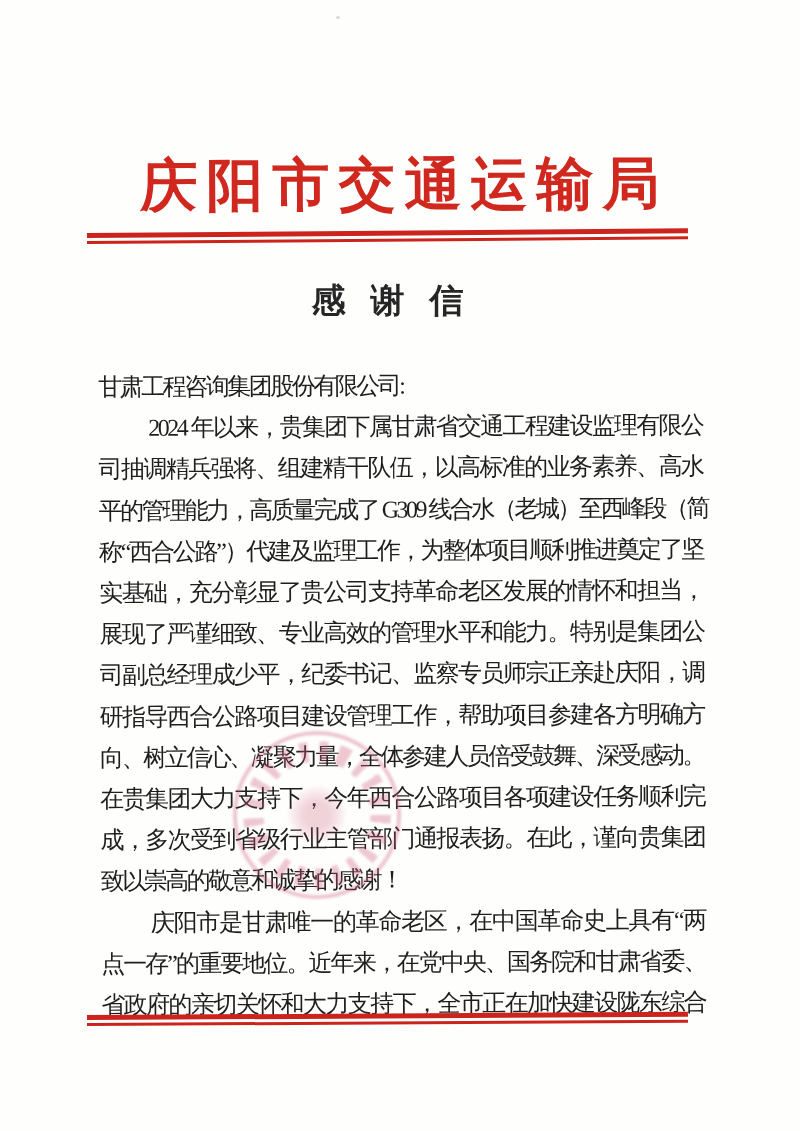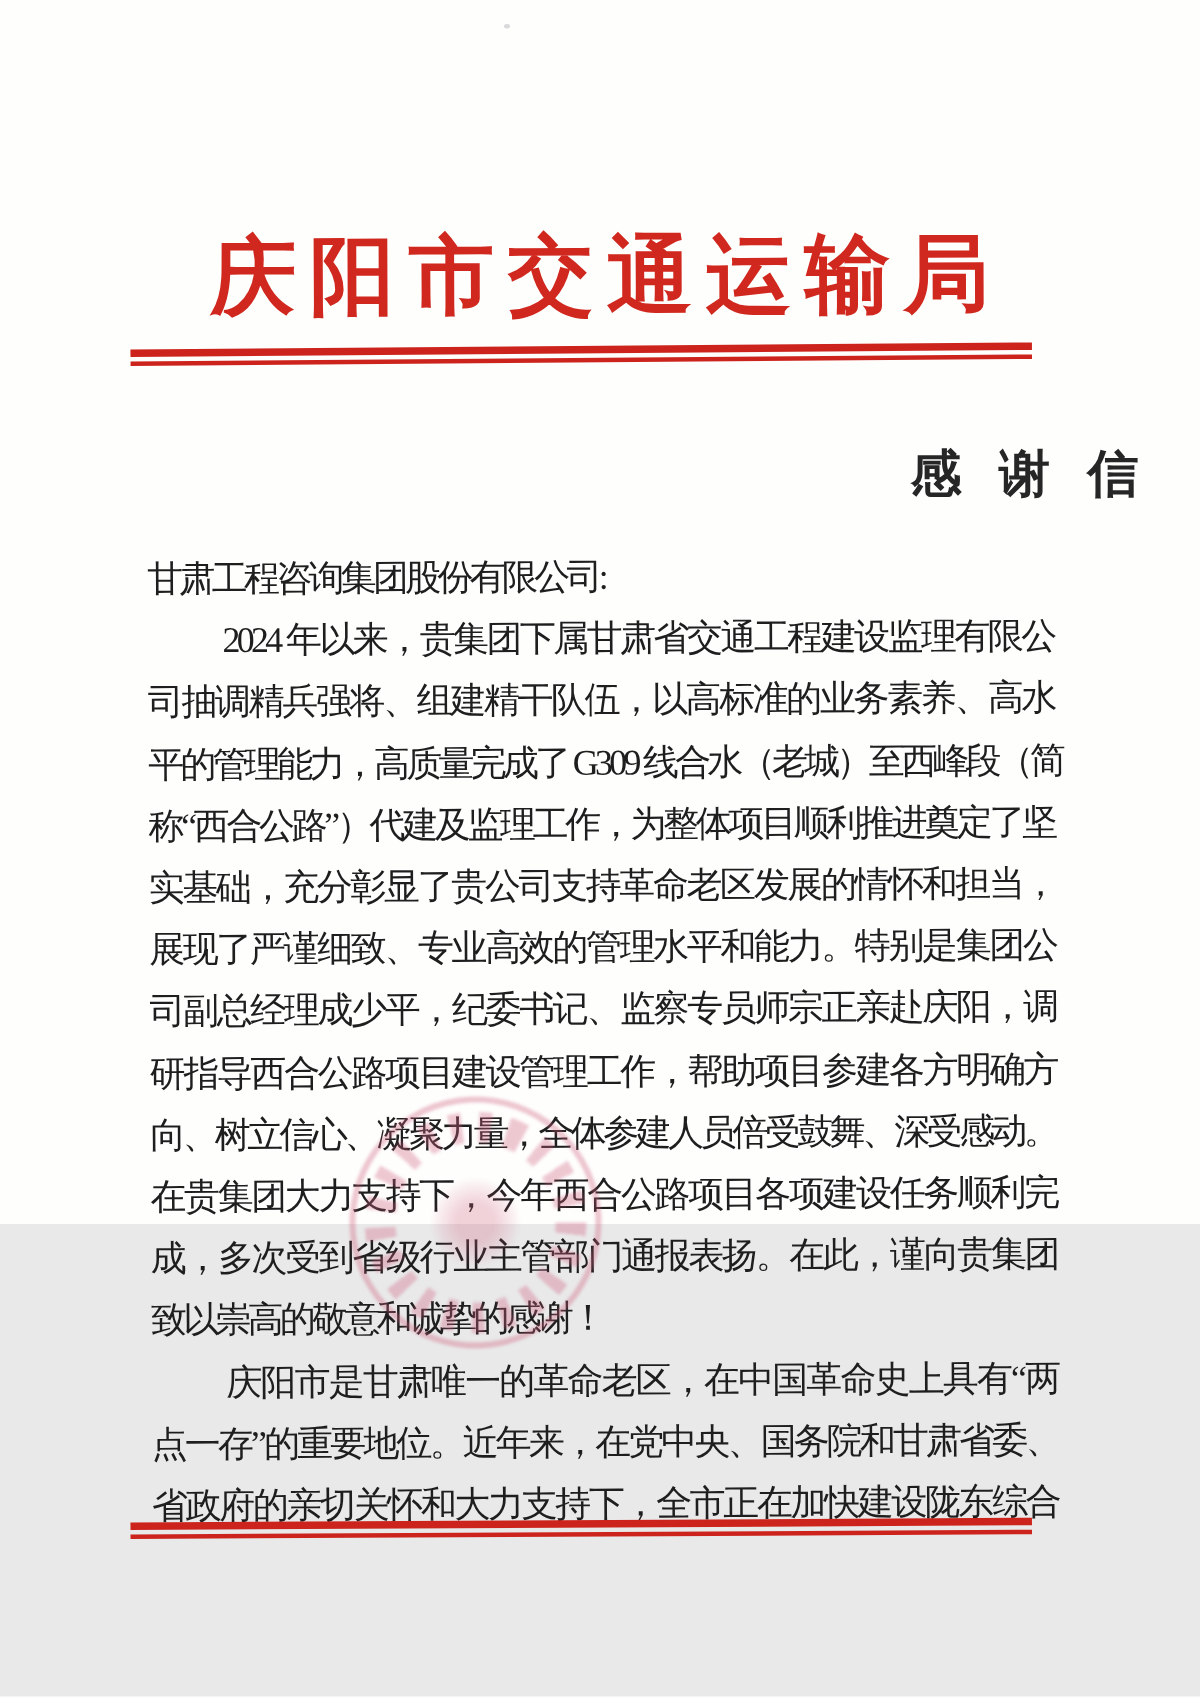--- a/index.html
+++ b/index.html
@@ -11,21 +11,21 @@
   }
   html,body{margin:0;padding:0;}
   body{
     width:800px;height:1131px;
     background:#e9e9e9;
     font-family:"Liberation Serif","DejaVu Serif",serif;
     overflow:hidden;
   }
   .page{
     position:relative;
-    width:800px;height:816px;
+    width:800px;height:1131px;
     background:var(--paper);
     color:var(--ink);
   }
   
   .org-title{
     position:absolute;
     top:154px;left:0;right:0;
     margin:0;
     text-align:center;
     font-size:57px;
@@ -45,22 +45,22 @@
   }
   .rule .thick{height:5px;background:var(--red);}
   .rule .gap{height:3px;background:transparent;}
   .rule .thin{height:2.5px;background:var(--red);}
   .rule.top{top:233px;}
   .rule.bottom{top:1015px;transform:rotate(-0.3deg);}
   
   .letter-title{
     position:absolute;
     top:281px;left:0;right:0;
-    margin:16px;
-    text-align:right;
+    margin:0;
+    text-align:center;
     font-size:34px;
     line-height:1.2;
     font-weight:700;
     color:#262626;
     letter-spacing:25px;
   }
   
   .letter-body{
     position:absolute;
     top:367px;left:98px;

